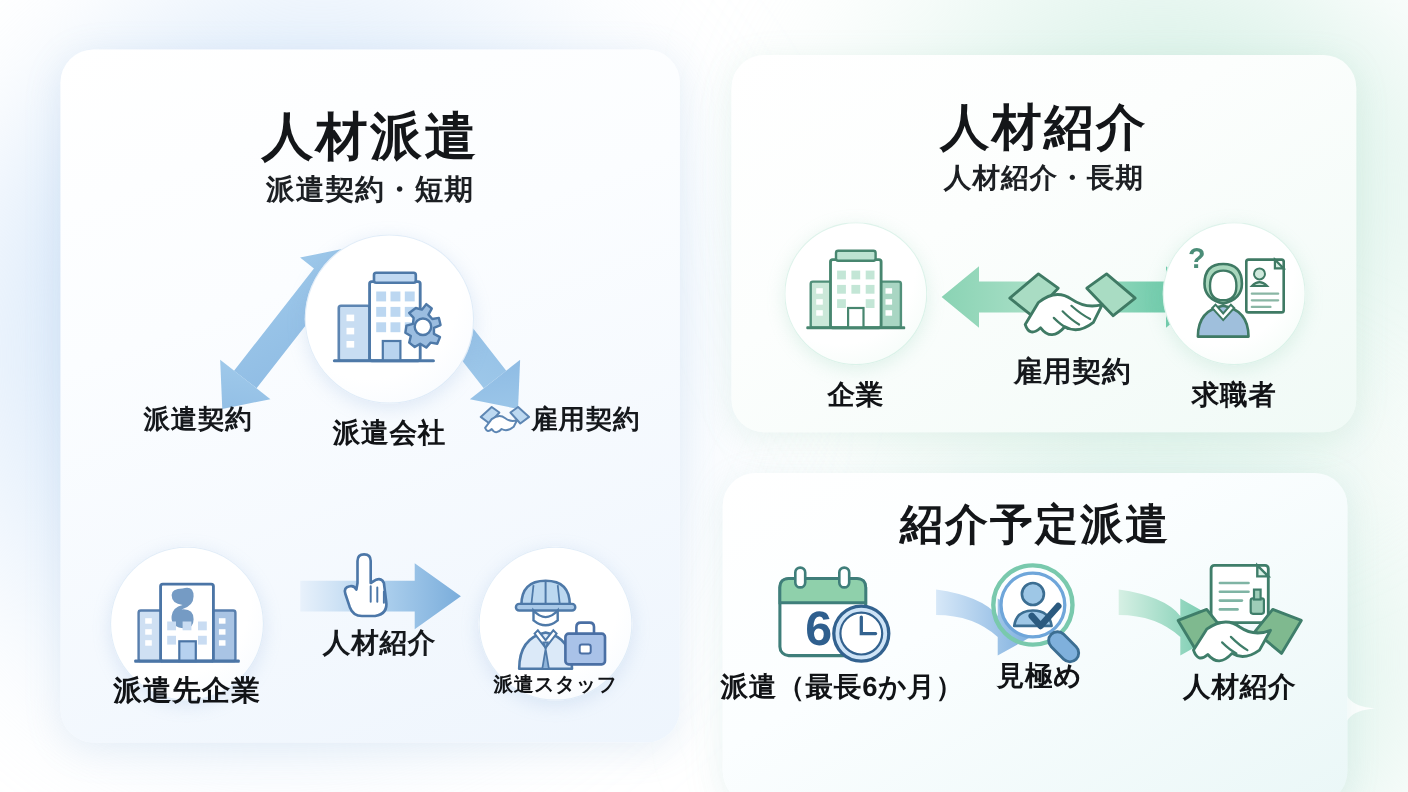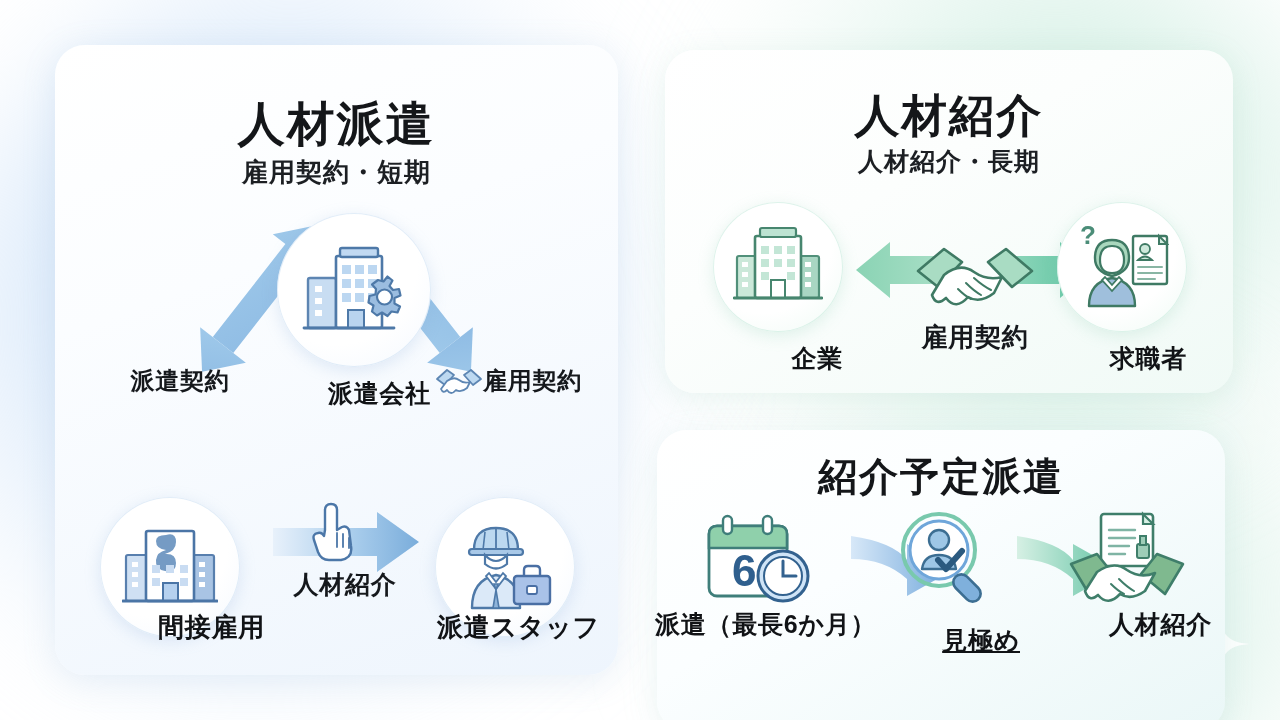--- a/index.html
+++ b/index.html
@@ -53,21 +53,21 @@
     position:absolute;border-radius:50%;
     background:radial-gradient(circle at 38% 32%, #ffffff 0%, #ffffff 58%, #f3f8fe 100%);
     box-shadow:0 4px 16px rgba(130,170,215,.22), 0 0 0 1px rgba(190,214,240,.45) inset;
     display:flex;align-items:center;justify-content:center;
   }
   .bubble.green{
     background:radial-gradient(circle at 38% 32%, #ffffff 0%, #ffffff 58%, #eefaf4 100%);
     box-shadow:0 4px 16px rgba(130,200,175,.22), 0 0 0 1px rgba(190,232,215,.5) inset;
   }
   .node-label{
-    position:absolute;text-align:right;color:#111316;
+    position:absolute;text-align:center;color:#111316;
     font-weight:700;letter-spacing:.03em;white-space:nowrap;
   }
   .flow-label{
     position:absolute;text-align:center;color:#15181c;
     font-weight:700;letter-spacing:.03em;white-space:nowrap;
   }
   .inline-ico{position:absolute;}
 </style>
 </head>
 <body>
@@ -78,21 +78,21 @@
   <div class="glow glow-green"></div>
   <div class="glow glow-green2"></div>
 
   <svg class="sparkle" style="right:28px;bottom:36px;" width="70" height="80" viewBox="0 0 70 80">
     <path d="M35 2 C39 30 44 38 68 40 C44 42 39 50 35 78 C31 50 26 42 2 40 C26 38 31 30 35 2 Z" fill="#ffffff" opacity=".92"></path>
   </svg>
 
   <section class="card card-dispatch">
 
     <div class="card-title" style="top:48px;font-size:47px;">人材派遣</div>
-    <div class="card-sub" style="top:110px;font-size:26px;">雇用契約・短期</div>
+    <div class="card-sub" style="top:110px;font-size:26px;">派遣契約・短期</div>
 
     <svg width="563" height="630" viewBox="0 0 563 630" style="position:absolute;left:0;top:0;">
       <defs>
         <linearGradient id="gBlueUL" x1="0" y1="1" x2="1" y2="0">
           <stop offset="0%" stop-color="#8fbce4"></stop>
             <stop offset="100%" stop-color="#9fc9ea"></stop>
         </linearGradient>
         <linearGradient id="gBlueUR" x1="1" y1="1" x2="0" y2="0">
           <stop offset="0%" stop-color="#8fbce4"></stop>
             <stop offset="100%" stop-color="#9fc9ea"></stop>
@@ -169,39 +169,39 @@
           <rect x="30" y="44" width="8" height="8"></rect>
             <rect x="44" y="44" width="8" height="8"></rect>
             <rect x="58" y="44" width="8" height="8"></rect>
           <rect x="30" y="57" width="8" height="8"></rect>
             <rect x="58" y="57" width="8" height="8"></rect>
         </g>
         <rect x="41" y="62" width="15" height="18" fill="#b6d1ef" stroke="#4b75a6" stroke-width="2"></rect>
         <line x1="1" y1="80" x2="95" y2="80" stroke="#4b75a6" stroke-width="3" stroke-linecap="round"></line>
       </svg>
     </div>
-    <div class="node-label" style="left:20px;top:565px;width:190px;font-size:26px;">間接雇用</div>
+    <div class="node-label" style="left:20px;top:565px;width:190px;font-size:26px;">派遣先企業</div>
 
     <div class="bubble" style="left:380px;top:452px;width:140px;height:140px;">
       <svg width="98" height="94" viewBox="0 0 98 94">
         <path d="M18 30 q0 -22 22 -22 q22 0 22 22 Z" fill="#bcd8f0" stroke="#4e79a8" stroke-width="2.4" stroke-linejoin="round"></path>
         <line x1="40" y1="9" x2="40" y2="30" stroke="#4e79a8" stroke-width="1.8"></line>
         <line x1="29" y1="12" x2="27" y2="30" stroke="#4e79a8" stroke-width="1.6"></line>
         <line x1="51" y1="12" x2="53" y2="30" stroke="#4e79a8" stroke-width="1.6"></line>
         <rect x="13" y="29" width="54" height="6" rx="3" fill="#a9c9e8" stroke="#4e79a8" stroke-width="2.2"></rect>
         <path d="M29 35 q11 12 22 0 l0 9 q-11 9 -22 0 Z" fill="#ffffff" stroke="#4e79a8" stroke-width="2.2"></path>
         <path d="M16 88 q0 -28 24 -33 q24 5 24 33 Z" fill="#dbe9f8" stroke="#4e79a8" stroke-width="2.4" stroke-linejoin="round"></path>
         <path d="M33 53 l7 9 l7 -9 l3 3 l-10 13 l-10 -13 Z" fill="#ffffff" stroke="#4e79a8" stroke-width="1.8"></path>
         <path d="M38 64 l2 6 l-3 18 l6 0 l-3 -18 l2 -6 Z" fill="#8fb4da" stroke="#4e79a8" stroke-width="1.6"></path>
         <rect x="58" y="56" width="36" height="28" rx="3" fill="#a9c2e8" stroke="#4a6fa4" stroke-width="2.4"></rect>
         <path d="M68 56 l0 -6 q0 -4 4 -4 l8 0 q4 0 4 4 l0 6" fill="none" stroke="#4a6fa4" stroke-width="2.4"></path>
         <rect x="71" y="66" width="10" height="8" rx="2" fill="#ffffff" stroke="#4a6fa4" stroke-width="1.8"></rect>
       </svg>
     </div>
-    <div class="node-label" style="left:355px;top:565px;width:190px;font-size:26px;">派遣スタッフ</div>
+    <div class="node-label" style="left:355px;top:565px;width:190px;font-size:18px;">派遣スタッフ</div>
 
     <div class="flow-label" style="left:50px;top:320px;width:150px;font-size:24px;">派遣契約</div>
 
     <svg class="inline-ico" style="left:378px;top:318px;" width="52" height="34" viewBox="0 0 52 34">
       <path d="M4 16 l10 -9 l7 5 l-9 10 Z" fill="#bdd9f1" stroke="#5d86b3" stroke-width="1.8" stroke-linejoin="round"></path>
       <path d="M48 16 l-10 -9 l-7 5 l9 10 Z" fill="#bdd9f1" stroke="#5d86b3" stroke-width="1.8" stroke-linejoin="round"></path>
       <path d="M14 18 q7 -5 12 -1 q5 4 11 2 l-3 6 q-6 5 -11 2 q-5 6 -9 0 q-4 4 -6 -1 Z" fill="#ffffff" stroke="#5d86b3" stroke-width="1.8" stroke-linejoin="round"></path>
     </svg>
     <div class="flow-label" style="left:428px;top:320px;width:140px;font-size:24px;text-align:left;">雇用契約</div>
 
@@ -325,21 +325,21 @@
     <div style="position:absolute;left:218px;top:78px;width:140px;height:100px;display:flex;align-items:center;justify-content:center;">
       <svg width="96" height="96" viewBox="0 0 96 96">
         <circle cx="42" cy="40" r="36" fill="none" stroke="#79c9ad" stroke-width="4"></circle>
         <circle cx="42" cy="40" r="29" fill="#ffffff" stroke="#6fa6da" stroke-width="3"></circle>
         <circle cx="42" cy="30" r="10" fill="#9ec7e6" stroke="#3c6e92" stroke-width="2.4"></circle>
         <path d="M25 59 q2 -14 17 -14 q15 0 17 14 Z" fill="#9ec7e6" stroke="#3c6e92" stroke-width="2.4" stroke-linejoin="round"></path>
         <path d="M41 50 l8 9 l16 -18" fill="none" stroke="#2b5a7f" stroke-width="6" stroke-linecap="round" stroke-linejoin="round"></path>
         <rect x="62" y="62" width="16" height="32" rx="8" transform="rotate(-45 70 78)" fill="#7fb0dc" stroke="#3c6e92" stroke-width="2.6"></rect>
       </svg>
     </div>
-    <div class="node-label" style="left:213px;top:194px;width:150px;font-size:25px;text-decoration:underline;">見極め</div>
+    <div class="node-label" style="left:213px;top:168px;width:150px;font-size:25px;">見極め</div>
 
     <svg style="position:absolute;left:356px;top:98px;" width="110" height="70" viewBox="0 0 110 70">
       <defs>
           <linearGradient id="gStep2" x1="0" y1="0" x2="1" y2="0">
         <stop offset="0%" stop-color="#d6f0e4"></stop>
             <stop offset="100%" stop-color="#5fc2a2"></stop>
           </linearGradient>
         </defs>
       <path d="M4 8 q42 6 56 24 l0 -16 l46 26 l-46 26 l0 -17 q-22 -20 -56 -20 Z" fill="url(#gStep2)"></path>
     </svg>

